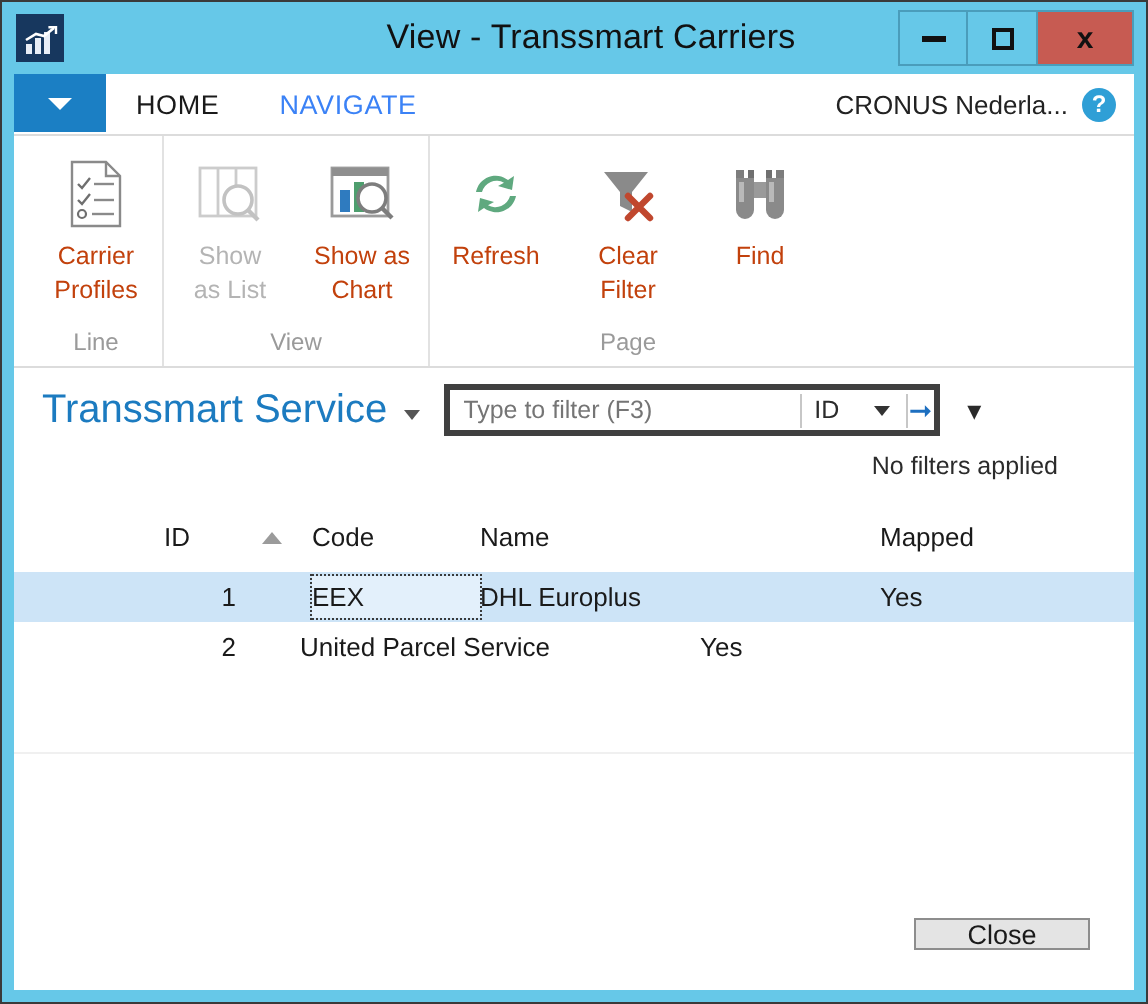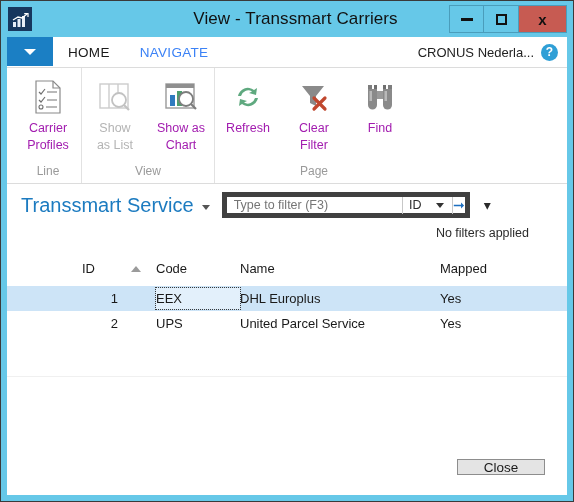--- a/index.html
+++ b/index.html
@@ -98,40 +98,40 @@
   .rgroup-items { display: flex; flex: 1 1 auto; padding-top: 8px; }
   .rgroup-label {
     height: 22px; line-height: 20px; text-align: center;
     font-size: 12px; color: #9a9a9a;
   }
   .rgroup + .rgroup .rgroup-items { border-left: 1px solid #e2e2e2; }
   .rgroup + .rgroup .rgroup-label { border-left: 1px solid #e2e2e2; }
   .rbtn {
     width: 66px; padding: 0 3px;
     display: flex; flex-direction: column; align-items: center;
-    text-align: center; font-size: 12.5px; color: #a21caf; line-height: 14px;
+    text-align: center; font-size: 12.5px; color: #c2410c; line-height: 14px;
   }
   .rbtn .ico { height: 42px; display: flex; align-items: center; justify-content: center; }
   .rbtn.disabled { color: #b4b4b4; }
   .rbtn .lbl { padding-top: 3px; }
 
   
   .filterbar {
     flex: 0 0 42px; display: flex; align-items: center;
     padding: 0 8px 0 14px;
   }
   .page-title { font-size: 20px; color: #1c7bc0; }
   .title-caret {
     width: 0; height: 0; margin: 4px 0 0 8px;
     border-left: 4px solid transparent; border-right: 4px solid transparent;
     border-top: 5px solid #555;
   }
   .filterbox {
     margin-left: 12px; width: 248px; height: 26px;
-    border: 5px solid #404040; background: #fff;
+    border: 3px solid #404040; background: #fff;
     display: flex; align-items: center;
   }
   .filter-input {
     flex: 1 1 auto; border: none; outline: none; height: 100%;
     padding: 0 7px; font-size: 12.5px; color: #7b7b7b;
     font-family: "Liberation Sans", sans-serif; background: transparent;
   }
   .filter-sep { width: 1px; height: 17px; background: #c7c7c7; }
   .filter-field {
     width: 68px; padding-left: 7px; font-size: 12.5px; color: #2b2b2b;
@@ -361,21 +361,20 @@
         <span class="c-code">
           <span class="cell-focus">EEX</span>
         </span>
         <span class="c-name">DHL Europlus</span>
         <span class="c-map">Yes</span>
       </div>
 
       <div class="grid-row">
         <span class="c-id">2</span>
         <span class="c-sort"></span>
-        <span class="c-code">UPS</span>
         <span class="c-name">United Parcel Service</span>
         <span class="c-map">Yes</span>
       </div>
 
       <div class="grid-sep"></div>
     </div>
 
     <div class="footer">
       <button class="close-btn">Close</button>
     </div>

